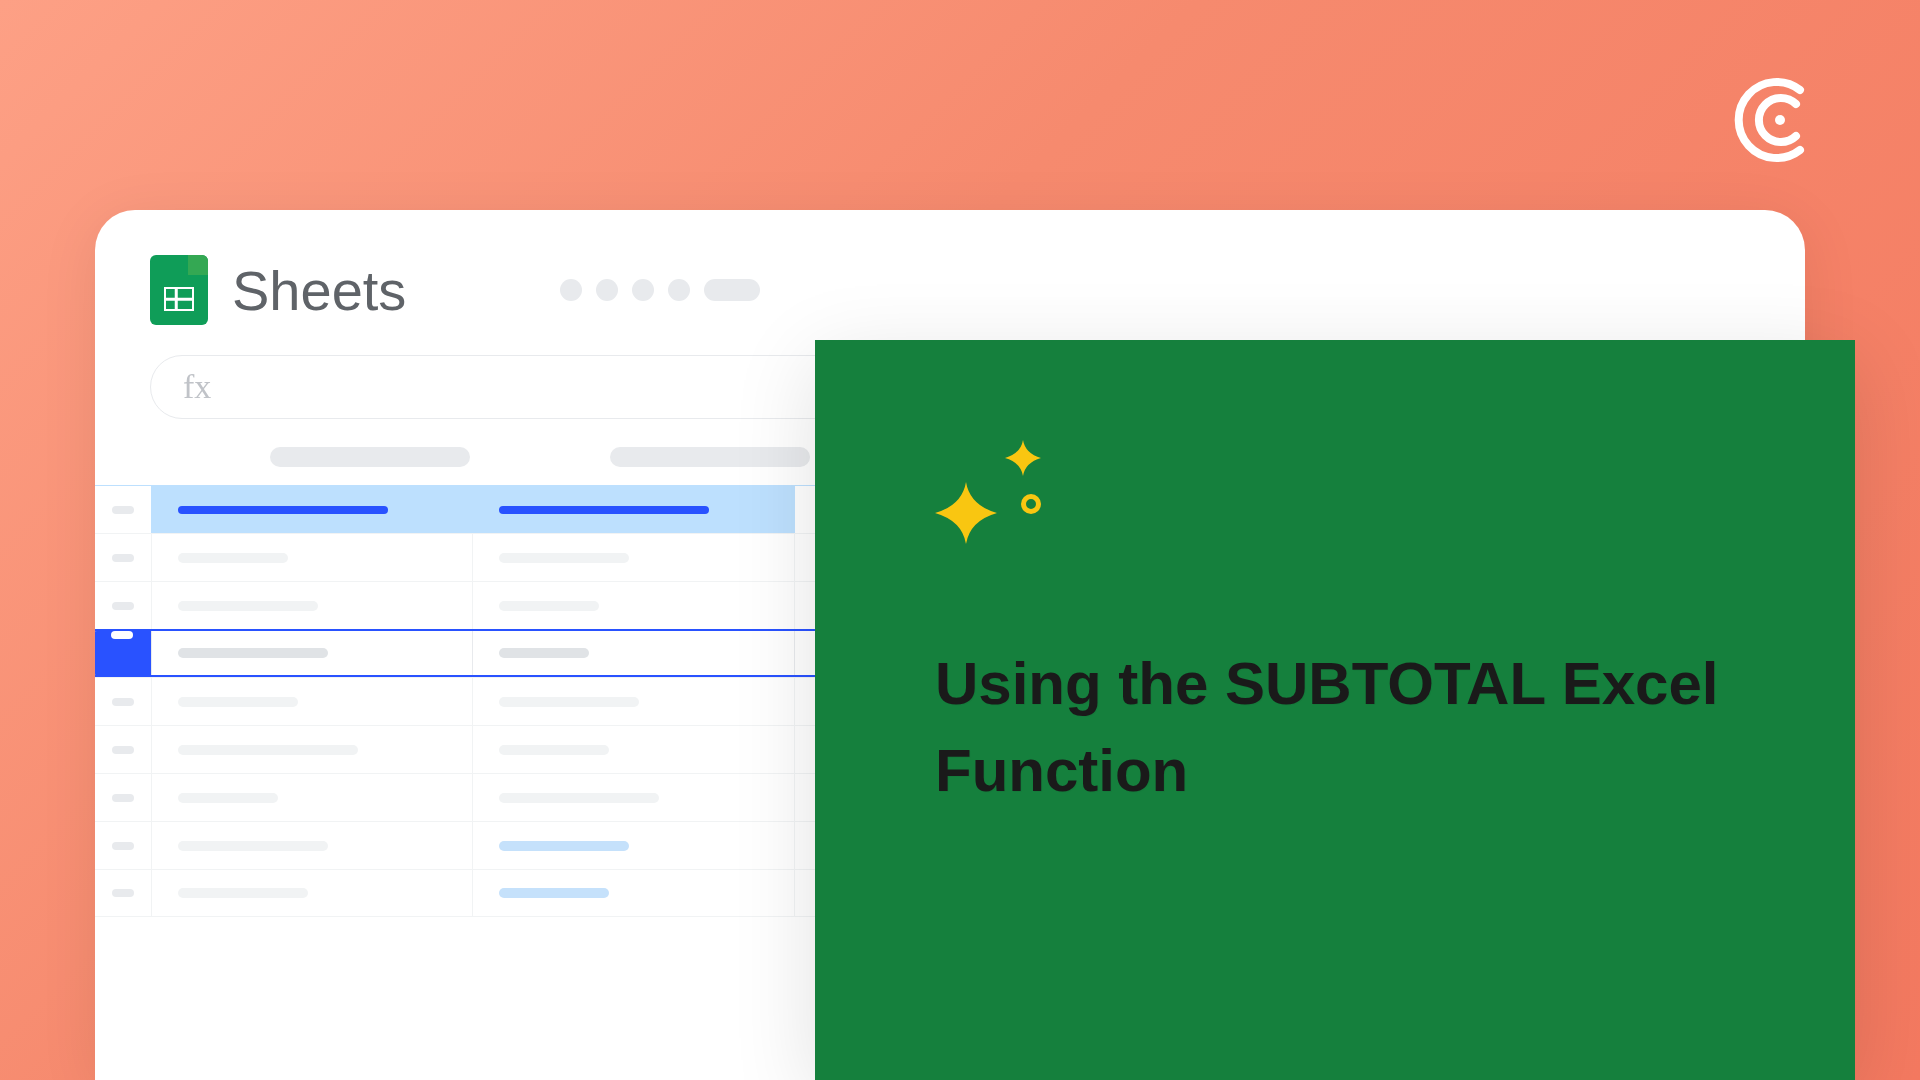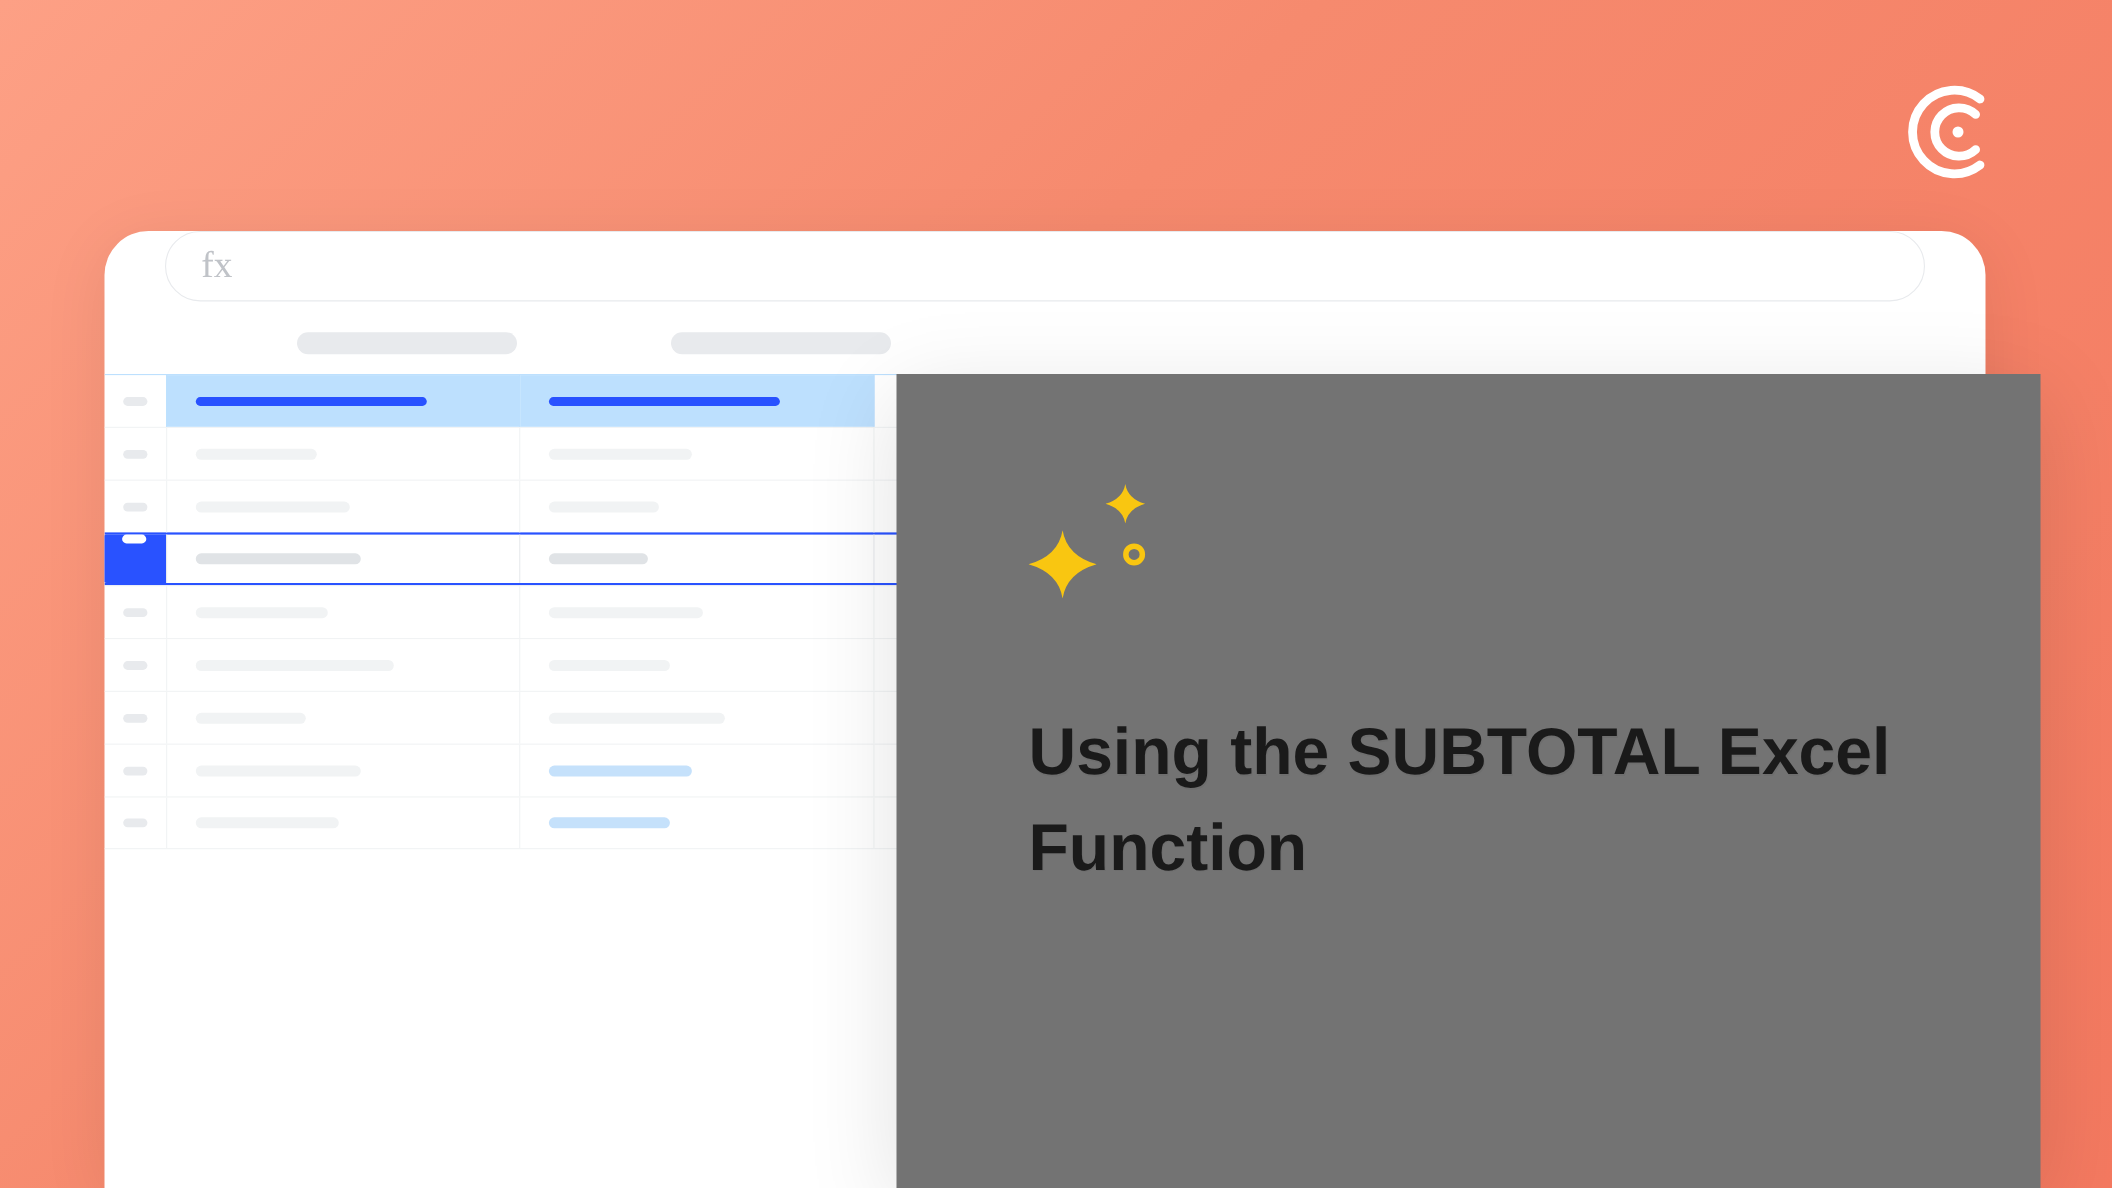--- a/index.html
+++ b/index.html
@@ -203,21 +203,21 @@
   border-bottom: 2px solid #2952ff;
 }
 .row.active .cell { border-color: #e8eaed; }
 
 .title-card {
   position: absolute;
   top: 340px;
   left: 815px;
   width: 1040px;
   height: 740px;
-  background: #737373;
+  background: #15803d;
   box-shadow: 0 20px 80px rgba(0,0,0,0.12);
   padding: 100px 120px;
 }
 
 .sparkles {
   position: relative;
   width: 140px;
   height: 120px;
   margin-bottom: 80px;
 }
@@ -260,20 +260,35 @@
 <div class="logo-corner">
   <svg viewBox="0 0 100 100" fill="none" stroke="#ffffff" stroke-width="8">
     <path d="M 70 20 A 38 38 0 1 0 70 80" stroke-linecap="round"></path>
     <path d="M 66 34 A 22 22 0 1 0 66 66" stroke-linecap="round"></path>
     <circle cx="50" cy="50" r="5" fill="#ffffff" stroke="none"></circle>
   </svg>
 </div>
 
 <div class="sheets-panel">
 
+  <div class="sheets-header">
+    <div class="sheets-icon">
+      <div class="sheets-icon-body"></div>
+      <div class="sheets-icon-fold2"></div>
+      <div class="sheets-icon-grid"></div>
+    </div>
+    <div class="sheets-title">Sheets</div>
+    <div class="toolbar-dots">
+      <div class="tb-dot"></div>
+      <div class="tb-dot"></div>
+      <div class="tb-dot"></div>
+      <div class="tb-dot"></div>
+      <div class="tb-pill"></div>
+    </div>
+  </div>
 
   <div class="fx-bar">
     <span class="fx-label">fx</span>
   </div>
 
   <div class="col-headers">
     <div class="col-header-ph"></div>
     <div class="col-header-ph c2"></div>
   </div>
 

